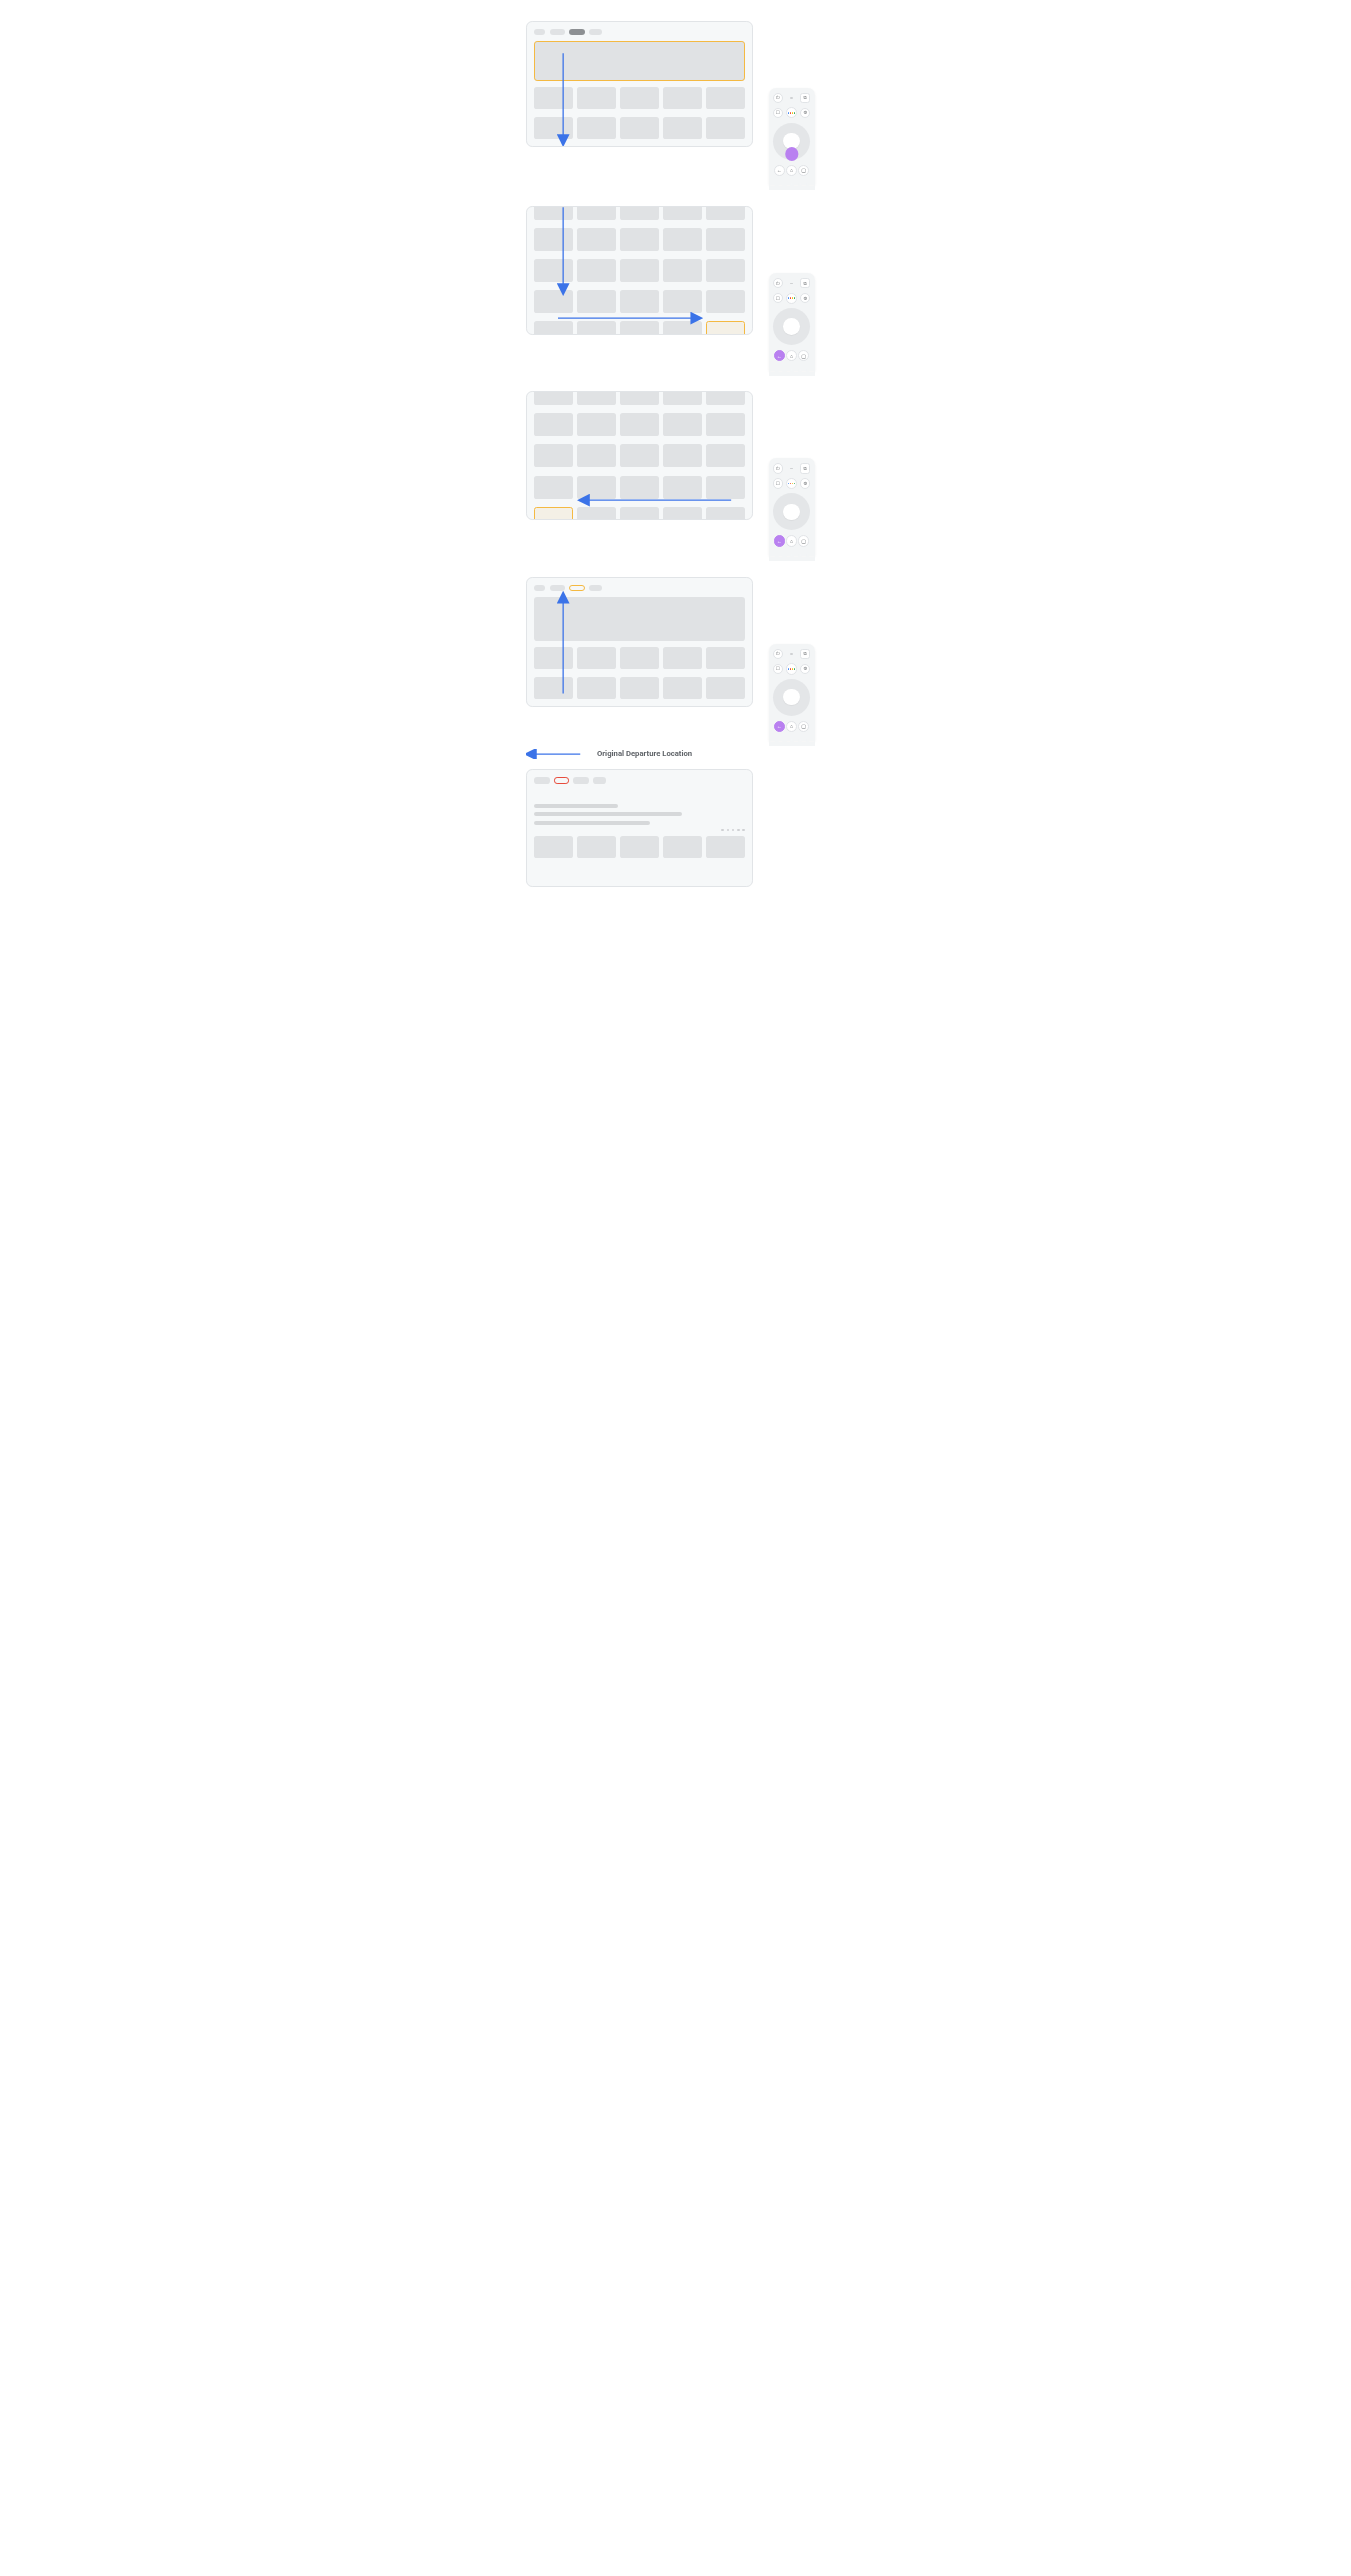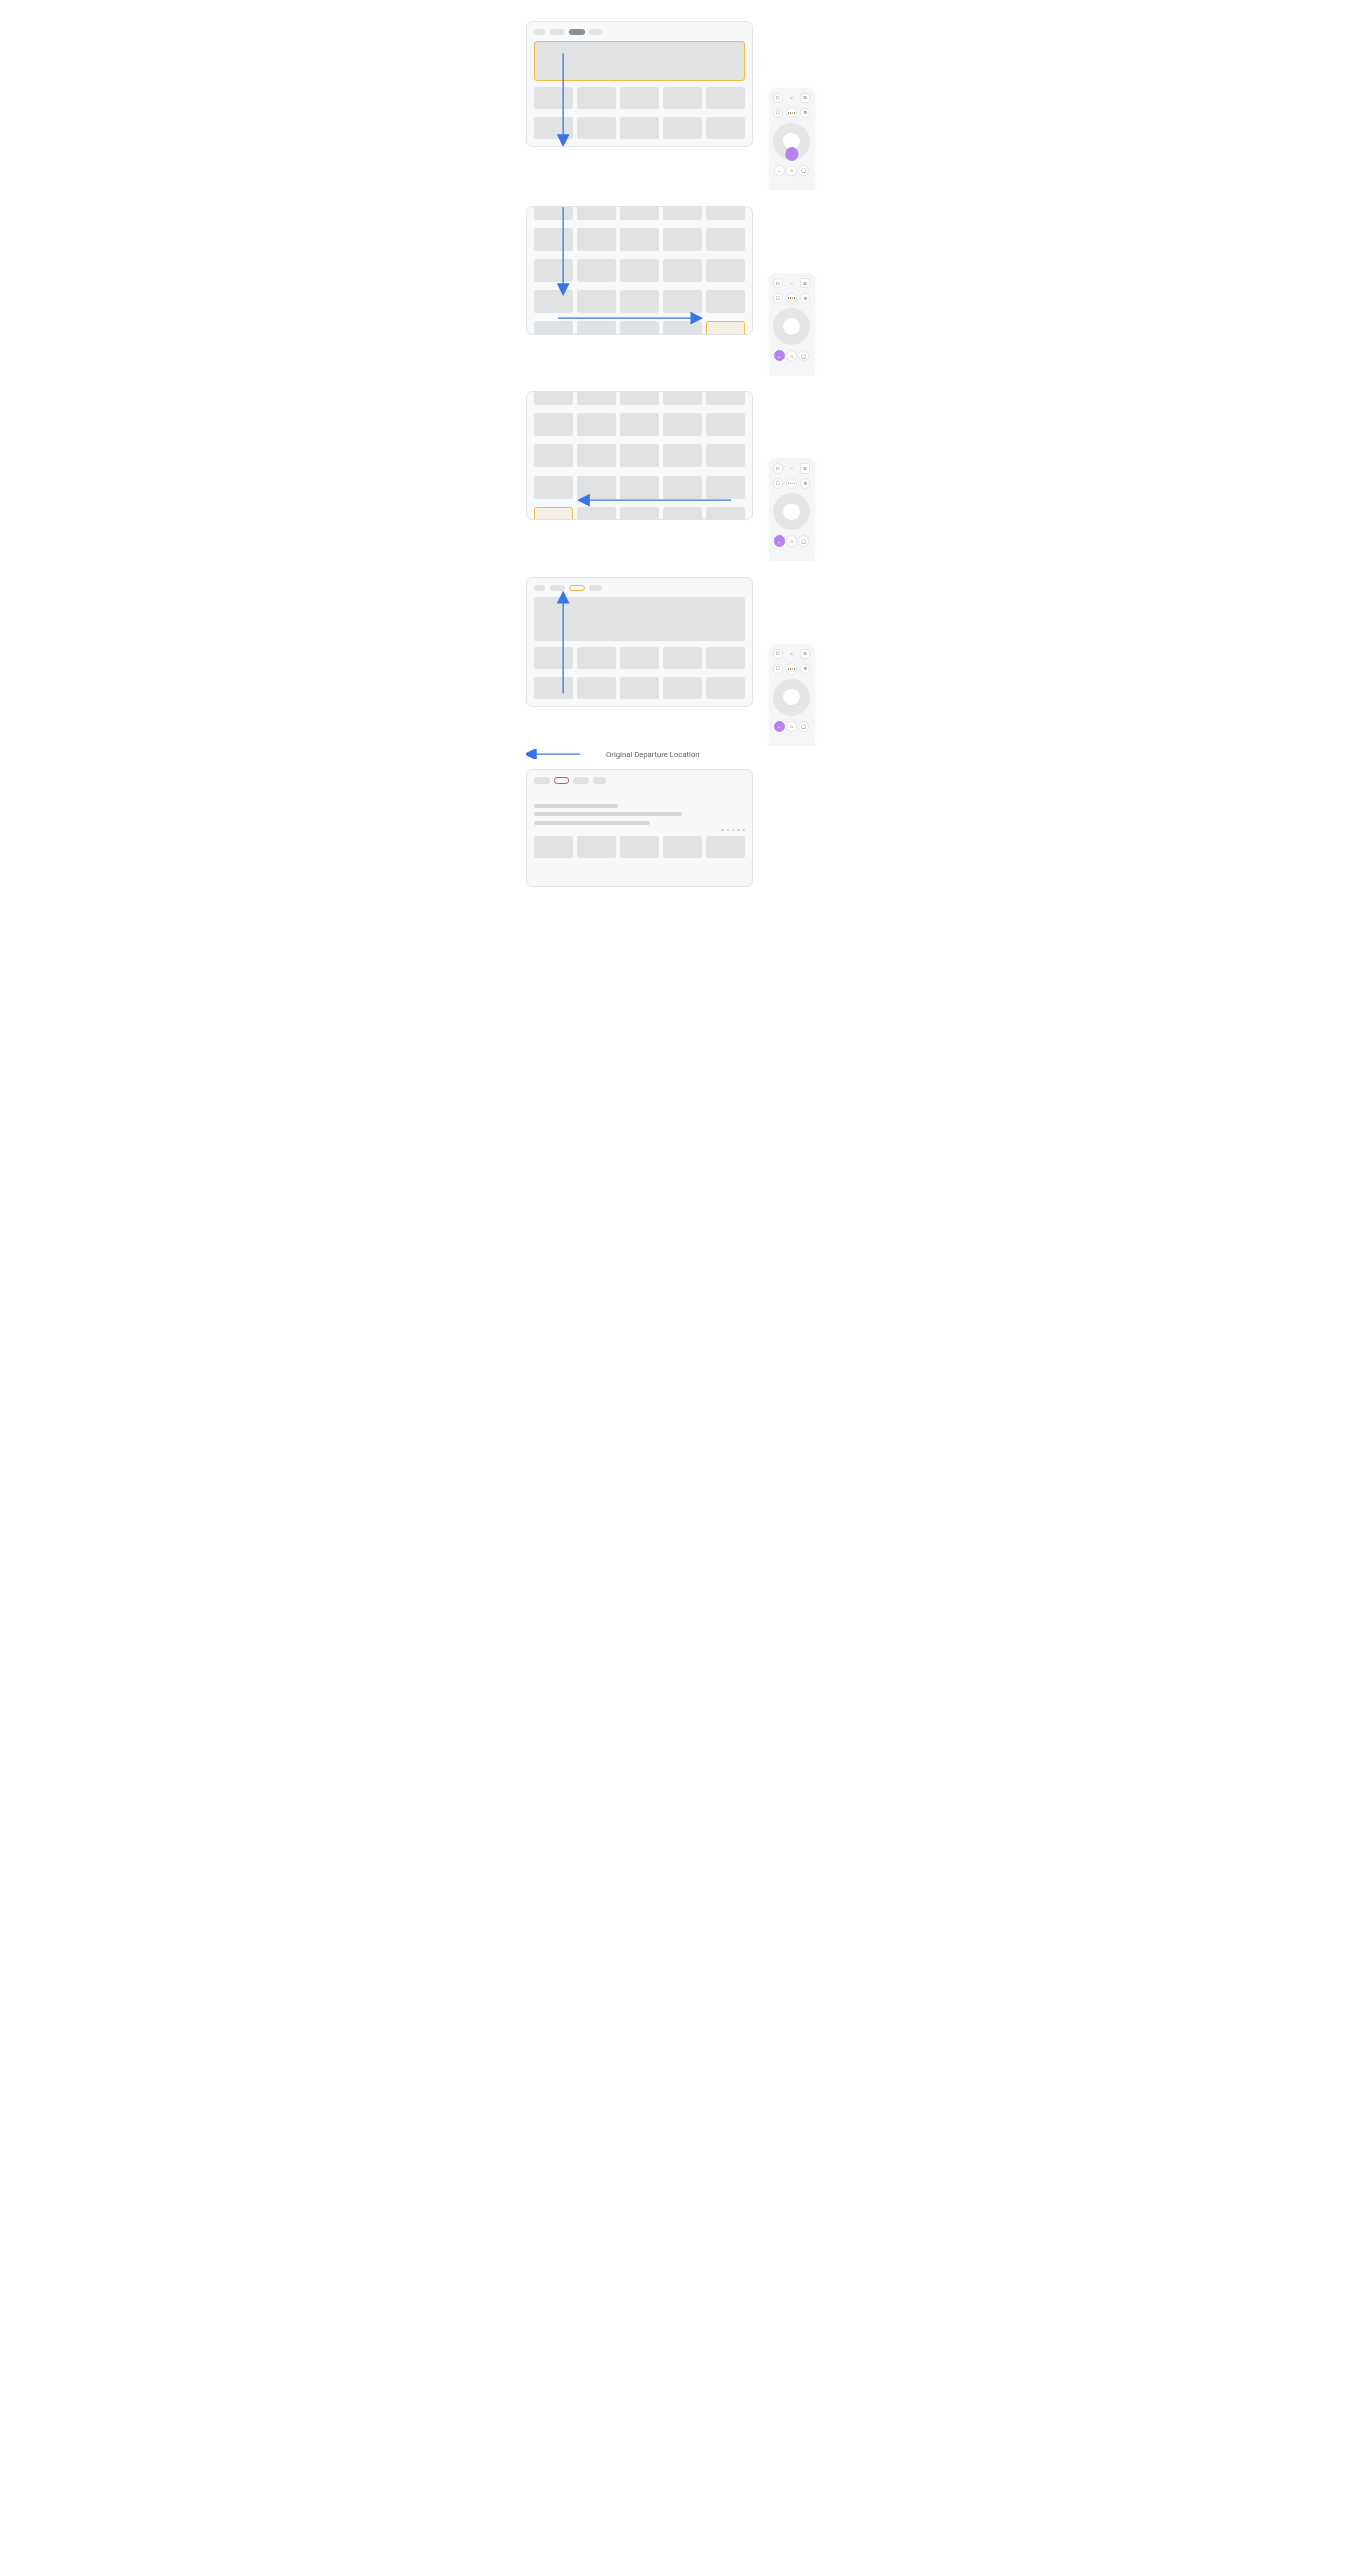--- a/index.html
+++ b/index.html
@@ -139,21 +139,21 @@
     display:flex; align-items:center; justify-content:center;
   }
   .dpad-center { width: 16.5px; height: 16.5px; border-radius:50%; background:#fff; box-shadow: 0 0.5px 1px rgba(0,0,0,0.08); }
   .dpad-hi { position:absolute; width:13.4px; height:13.4px; border-radius:50%; background:#b980f0; }
   .dpad-hi.down { bottom: -1px; left: 50%; transform: translateX(-50%); }
 
   .bottom-row { display:flex; justify-content: space-between; align-items:center; padding: 0 1px; }
   .bbtn { width:11.3px; height:11.3px; border-radius:50%; background:#fff; border:0.5px solid #e1e4e7; display:flex; align-items:center; justify-content:center; font-size:5.2px; color:#6a6d70; }
   .bbtn.hi { background:#b980f0; color:#fff; border-color:#b980f0; }
 
-  .label-row { display:flex; align-items:flex-end; gap: 23px; margin: 0 0 10.3px 0; }
+  .label-row { display:flex; align-items:flex-start; gap: 14px; margin: 0 0 10.3px 0; font-weight: bold; }
   .label-text { font-size: 7.7px; color: #5f6368; }
 
   .tv.panel5 { padding-top: 7.2px; }
   .panel5-body { margin-top: 20.6px; }
 
 </style>
 </head>
 <body>
 
 <div class="canvas">

